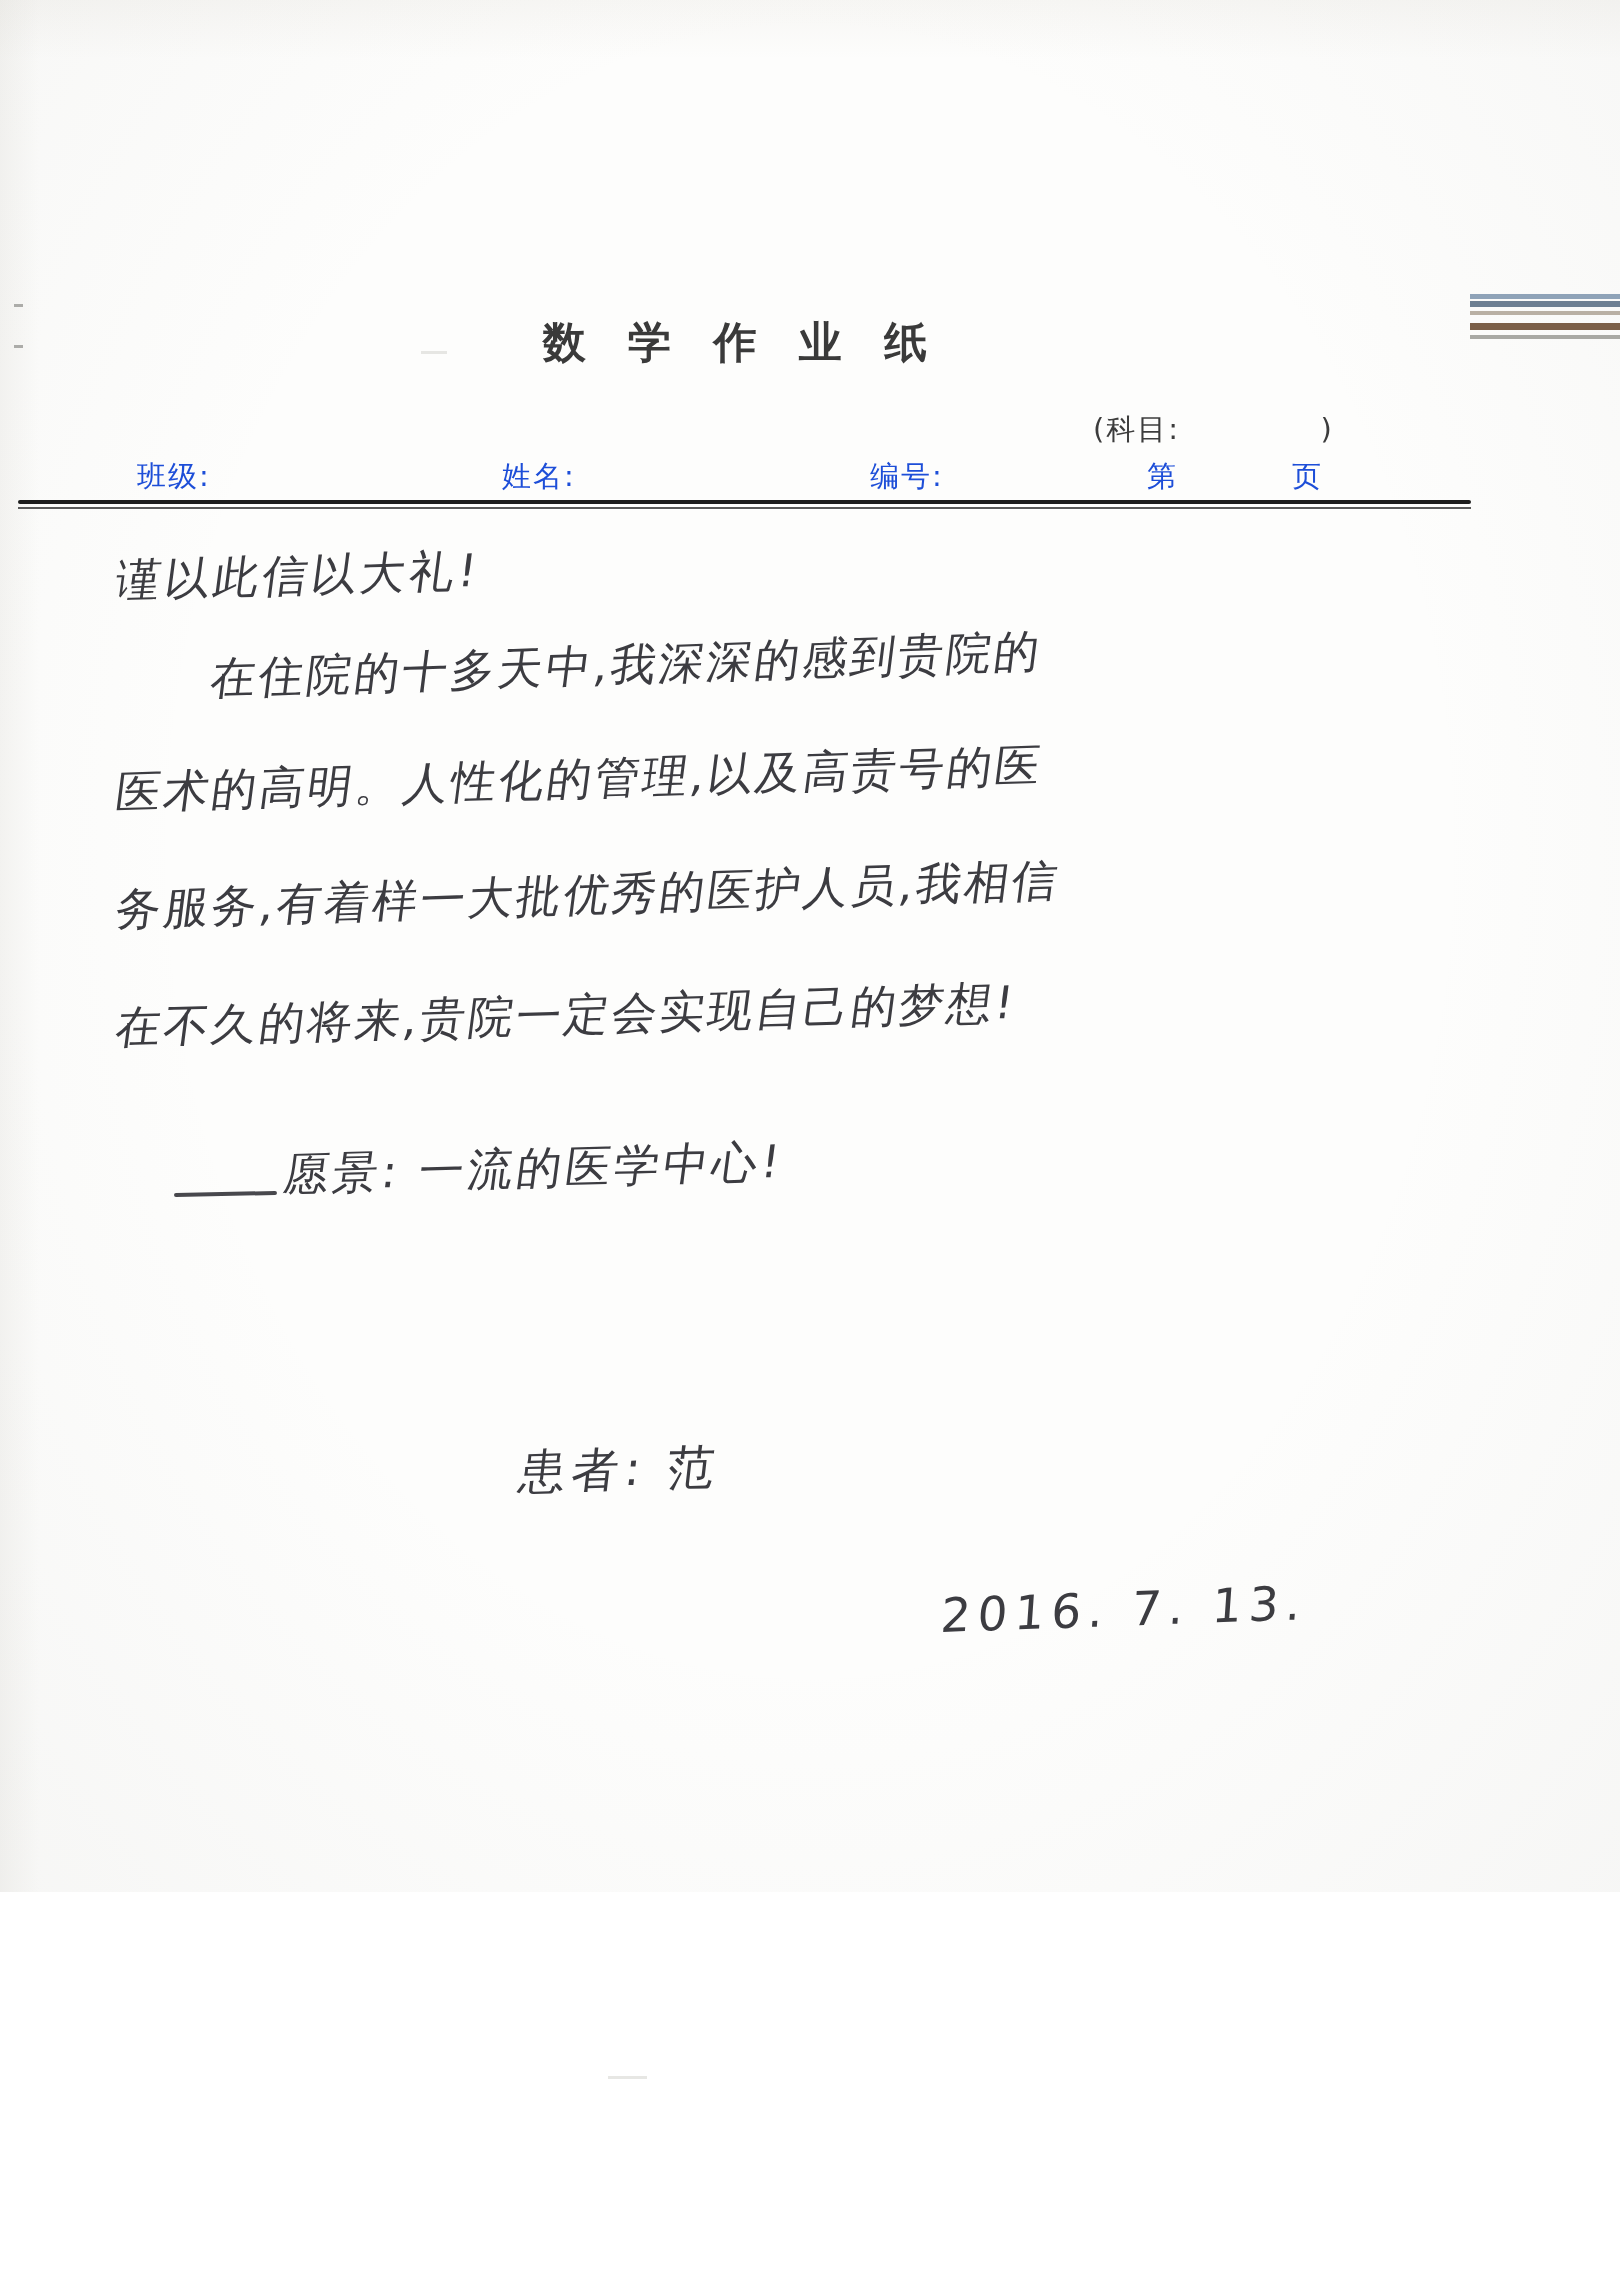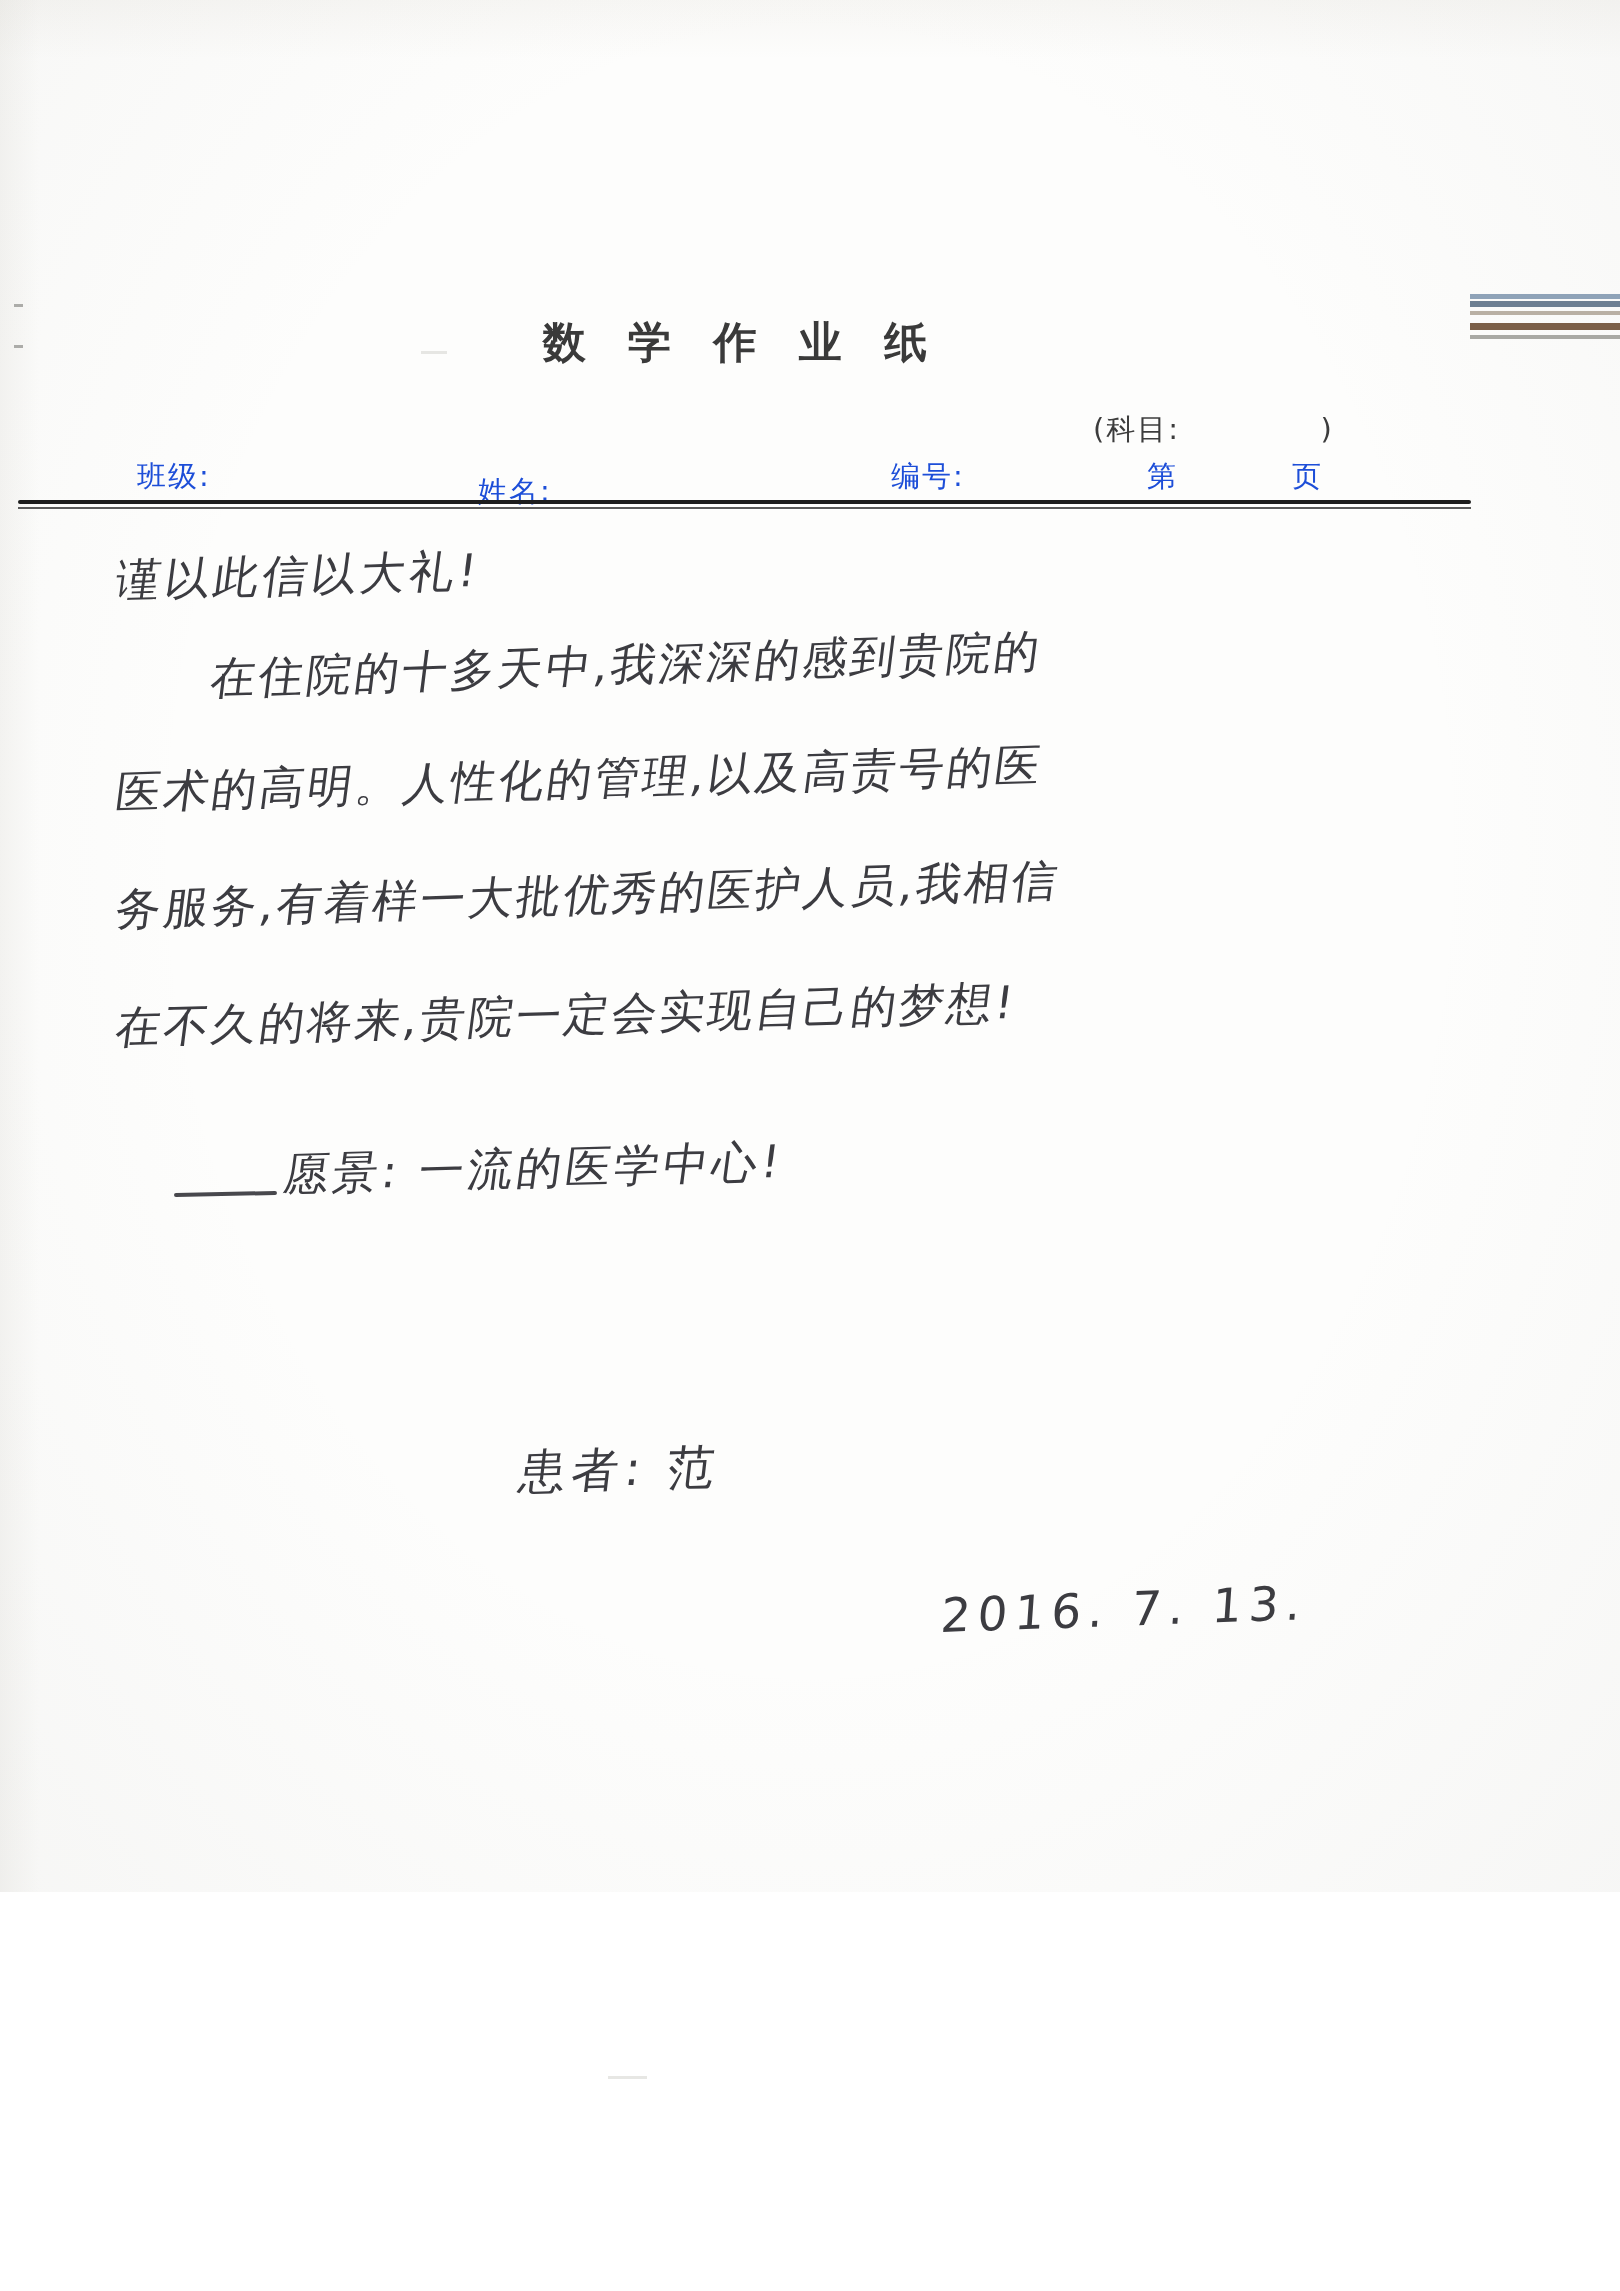--- a/index.html
+++ b/index.html
@@ -95,22 +95,22 @@
     height: 43px;
   }
   #field-row .field {
     position: absolute;
     font-size: 29px;
     color: #1d4ed8;
     letter-spacing: 2px;
     white-space: nowrap;
   }
   .f-class { left: 137px; }
-  .f-name  { left: 478px; margin-top: 15px; }
-  .f-no    { left: 891px; }
+  .f-name  { left: 502px; }
+  .f-no    { left: 870px; }
   .f-page-1 { left: 1147px; }
   .f-page-2 { left: 1292px; }
 
   
   #header-rule {
     position: absolute;
     left: 17.6px;
     top: 500px;
     width: 1453px;
     height: 8.8px;

